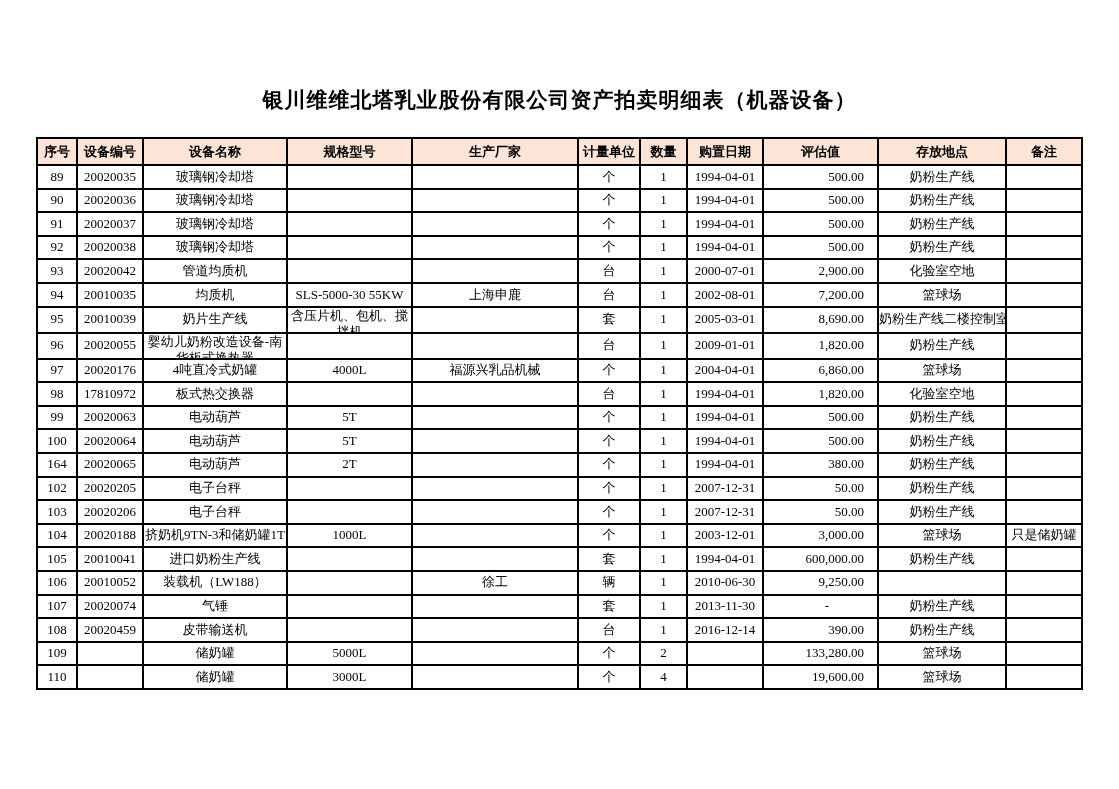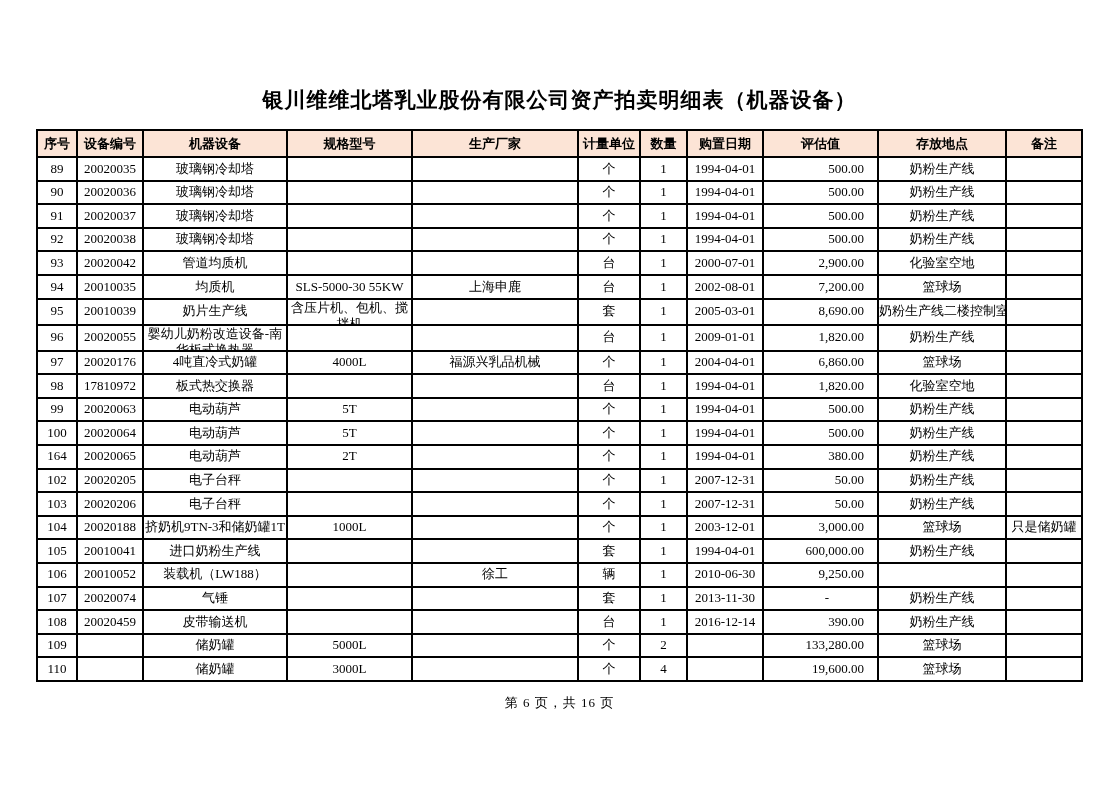--- a/index.html
+++ b/index.html
@@ -22,21 +22,21 @@
     text-align: center;
     font-size: 21px;
     font-weight: bold;
     font-family: "Liberation Sans", "DejaVu Sans", sans-serif;
     letter-spacing: 1px;
   }
   table.asset-table {
     border-collapse: collapse;
     table-layout: fixed;
     width: 1045px;
-    margin: 4px auto;
+    margin: 12px auto;
   }
   .asset-table th, .asset-table td {
     border: 2px solid #000;
     padding: 0;
     text-align: center;
     vertical-align: middle;
     overflow: hidden;
   }
   .asset-table th {
     background: #FCE4D6;
@@ -88,21 +88,21 @@
       <col style="width:47px">
         <col style="width:76px">
         <col style="width:115px">
       <col style="width:128px">
         <col style="width:76px">
     </colgroup>
     <thead>
       <tr id="headerRow">
           <th>序号</th>
           <th>设备编号</th>
-          <th>机器设备</th>
+          <th>设备名称</th>
           <th>规格型号</th>
           <th>生产厂家</th>
           <th>计量单位</th>
           <th>数量</th>
           <th>购置日期</th>
           <th>评估值</th>
           <th>存放地点</th>
           <th>备注</th>
         </tr>
     </thead>
@@ -873,14 +873,13 @@
           <td class="c9">
             <div class="cell">篮球场</div>
           </td>
           <td class="c10">
             <div class="cell"></div>
           </td>
         </tr>
       </tbody>
   </table>
 
-  <div class="page-footer">第 6 页，共 16 页</div>
 </div>
 
 </body></html>

